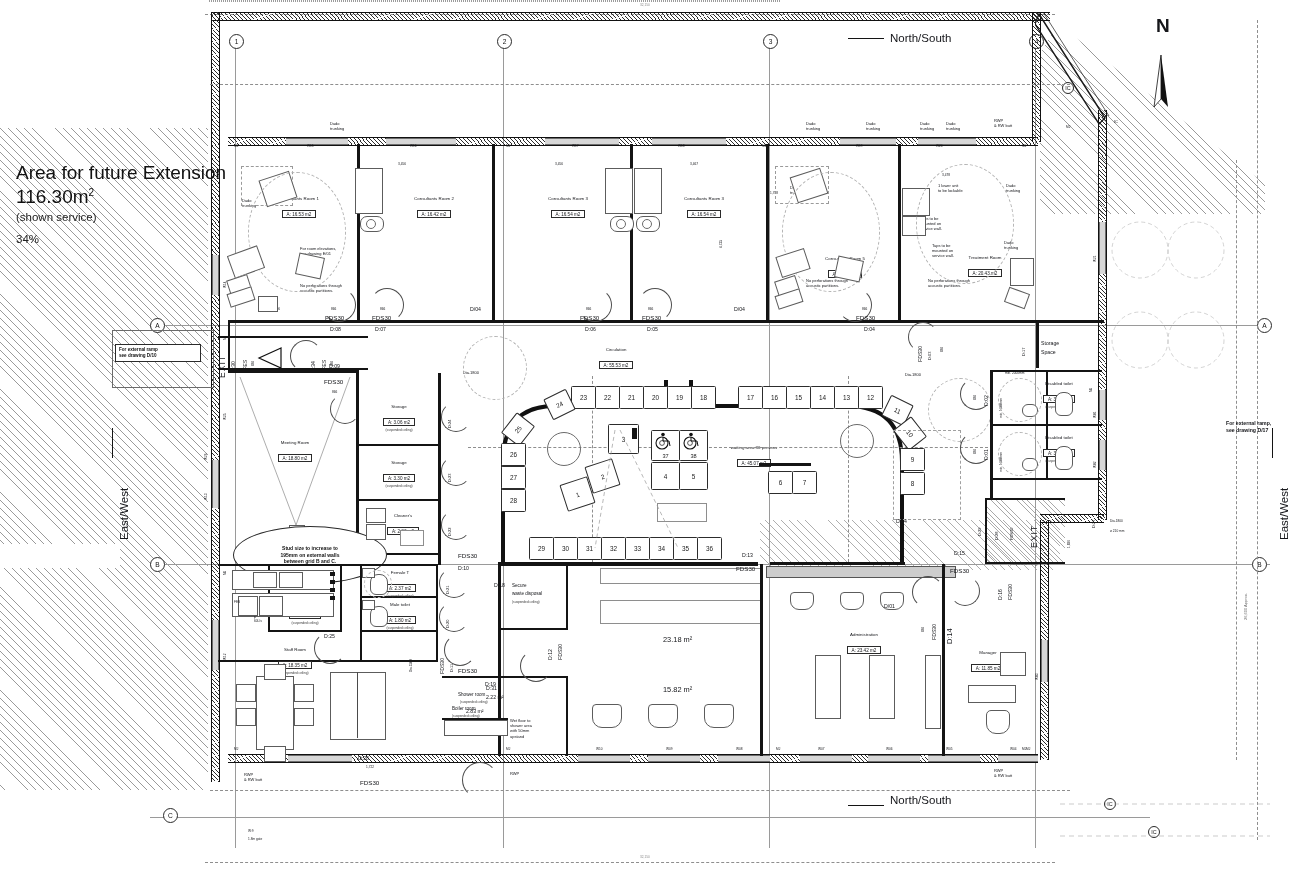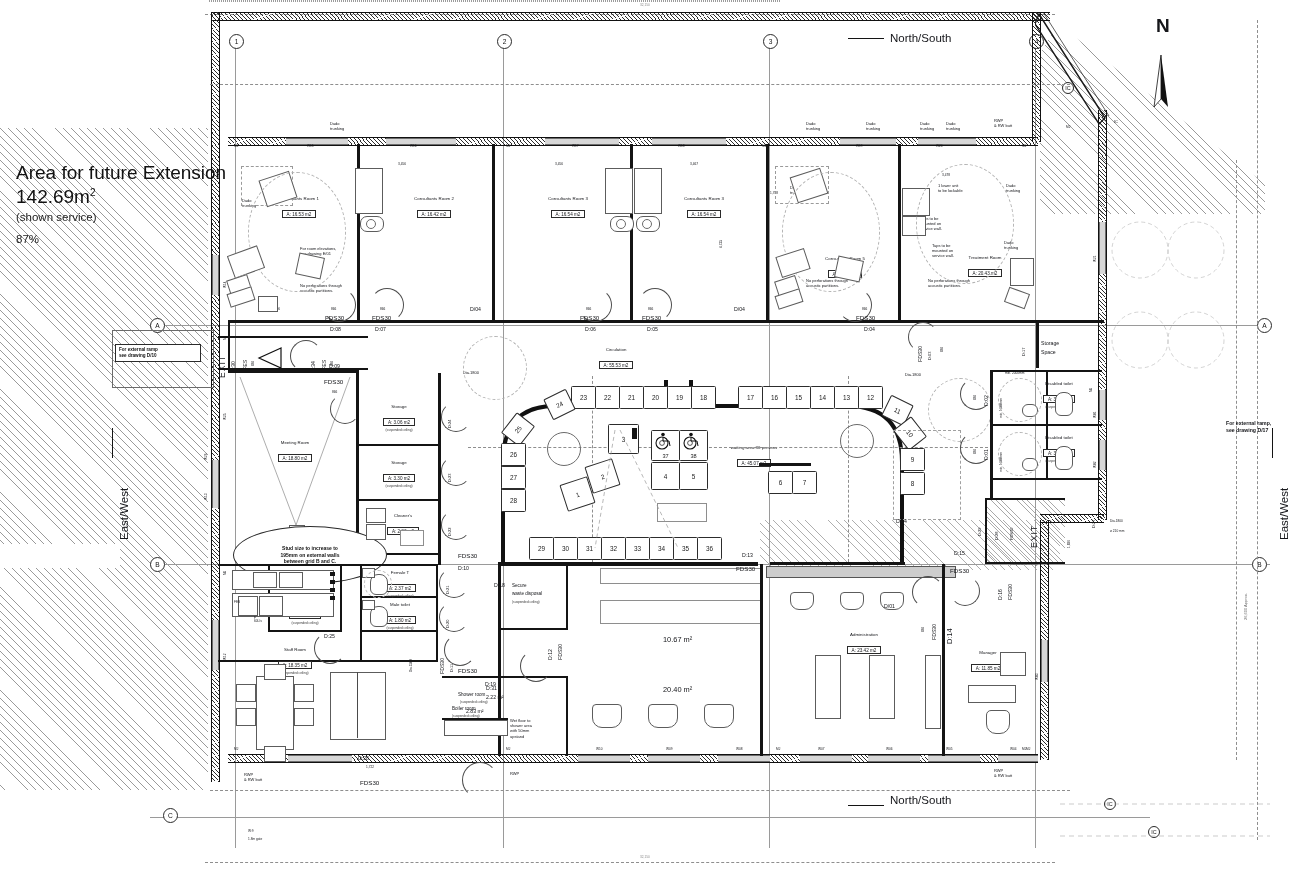--- a/index.html
+++ b/index.html
@@ -96,24 +96,24 @@
   <div class="abs" style="left:0;top:544px;width:120px;height:24px;background:#fff;"></div>
   <div class="abs hatch45" style="left:1040px;top:24px;width:225px;height:190px;clip-path:polygon(18px 0,225px 160px,225px 190px,0 190px,0 30px);"></div>
   <div class="abs hatch45" style="left:120px;top:790px;width:1080px;height:90px;opacity:.55;"></div>
   <div class="abs" style="left:0;top:790px;width:1300px;height:90px;background:#fff;"></div>
   <div class="abs hatch45" style="left:760px;top:520px;width:300px;height:50px;opacity:.8;"></div>
   <div class="abs hatchfine" style="left:985px;top:500px;width:80px;height:62px;"></div>
 
   <div class="abs" style="left:16px;top:162px;">
     <div class="t19" style="color:#111;">Area for future Extension</div>
     <div class="t19" style="color:#111;margin-top:2px;">
-      <span>142.69m</span><sup style="font-size:10px;">2</sup>
+      <span>116.30m</span><sup style="font-size:10px;">2</sup>
     </div>
     <div class="t11" style="margin-top:3px;color:#222;">(shown service)</div>
-    <div class="t11" style="margin-top:10px;color:#222;">87%</div>
+    <div class="t11" style="margin-top:10px;color:#222;">34%</div>
   </div>
 
   <div class="txt t19" style="left:1156px;top:16px;font-weight:bold;">N</div>
   <svg id="arrowN" style="left:1148px;top:55px;" width="26" height="55" viewBox="0 0 26 55">
     <polygon points="13,0 20,52 13,44 13,0" fill="#111"></polygon>
     <polygon points="13,0 6,52 13,44 13,0" fill="#fff" stroke="#111" stroke-width="0.8"></polygon>
   </svg>
 
   <div class="ln hl wall" style="left:848px;top:38px;width:36px;height:1.4px;"></div>
   <div class="txt t11" style="left:890px;top:32px;">North/South</div>
@@ -752,22 +752,22 @@
   <div class="txt t3" style="left:460px;top:701px;color:#3a3a3a;">(suspended ceiling)</div>
   <div class="txt t5" style="left:466px;top:709px;">2.83 m²</div>
   <div class="txt t4" style="left:510px;top:718px;line-height:1.3;">
     <span>Wet floor to</span><br>
     <span>shower area</span><br>
     <span>with 50mm</span><br>
     <span>upstand</span>
   </div>
   <div class="furn" style="left:444px;top:720px;width:62px;height:14px;"></div>
 
-  <div class="txt t7" style="left:663px;top:636px;">10.67 m²</div>
-  <div class="txt t7" style="left:663px;top:686px;">20.40 m²</div>
+  <div class="txt t7" style="left:663px;top:636px;">23.18 m²</div>
+  <div class="txt t7" style="left:663px;top:686px;">15.82 m²</div>
   <div class="boxlite" style="left:600px;top:568px;width:160px;height:14px;"></div>
   <div class="boxlite" style="left:600px;top:600px;width:160px;height:22px;"></div>
   <div class="furn" style="left:592px;top:704px;width:28px;height:22px;border-radius:4px 4px 10px 10px;"></div>
   <div class="furn" style="left:648px;top:704px;width:28px;height:22px;border-radius:4px 4px 10px 10px;"></div>
   <div class="furn" style="left:704px;top:704px;width:28px;height:22px;border-radius:4px 4px 10px 10px;"></div>
   <div class="ln vl wall" style="left:760px;top:564px;width:2.6px;height:192px;"></div>
 
   <div class="abs" style="left:766px;top:566px;width:188px;height:10px;background:#cdcdcd;border:0.8px solid #555;"></div>
   <div class="furn" style="left:790px;top:592px;width:22px;height:16px;border-radius:4px 4px 9px 9px;"></div>
   <div class="furn" style="left:840px;top:592px;width:22px;height:16px;border-radius:4px 4px 9px 9px;"></div>

